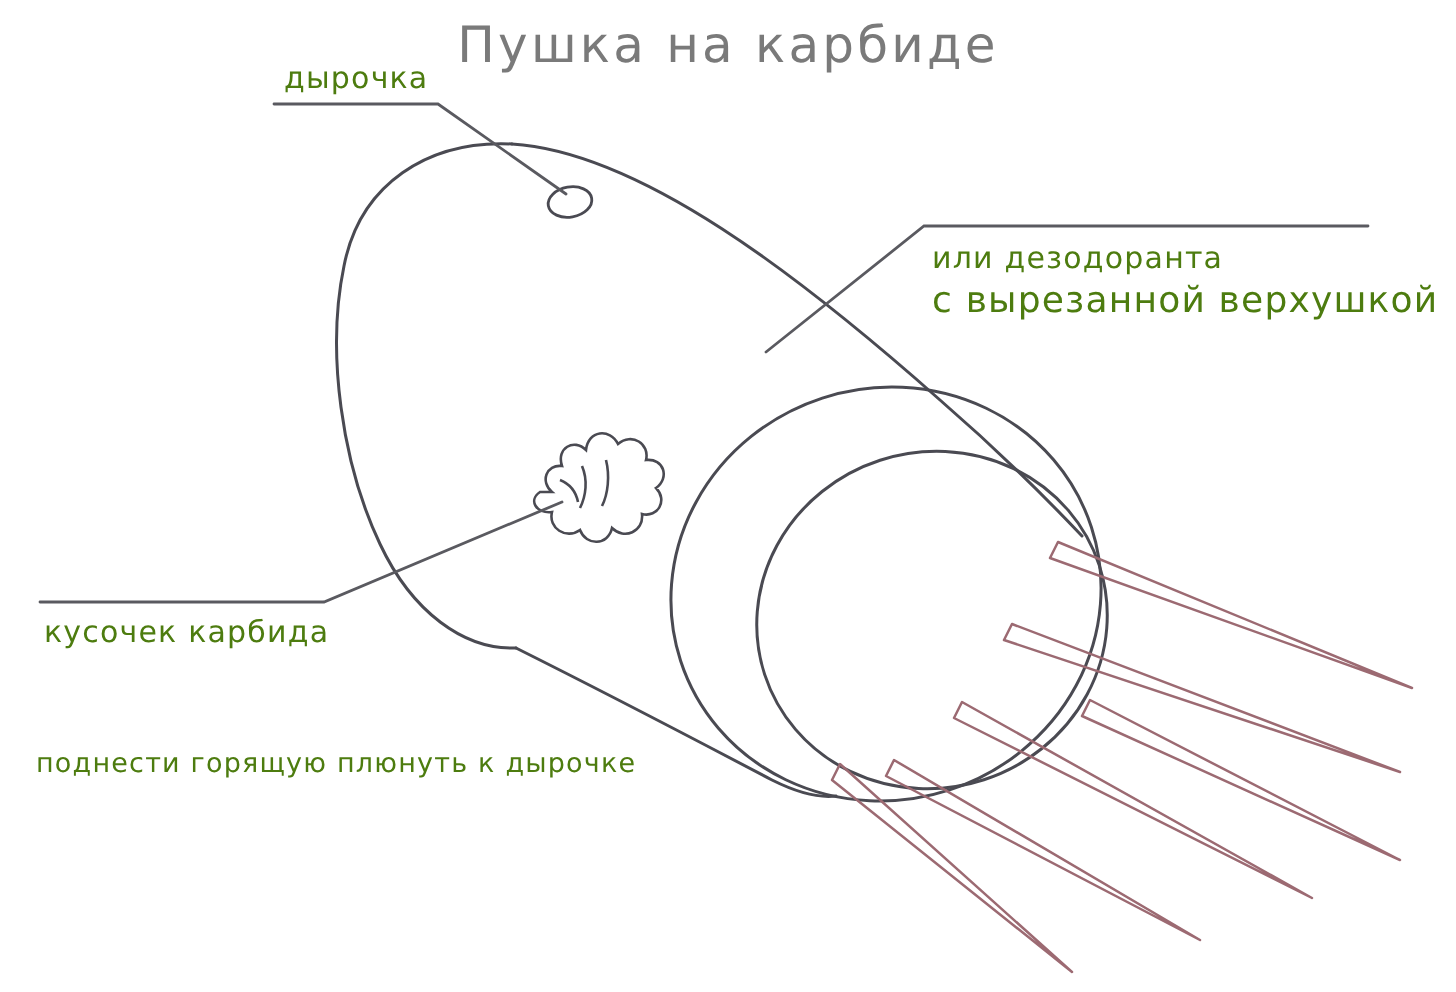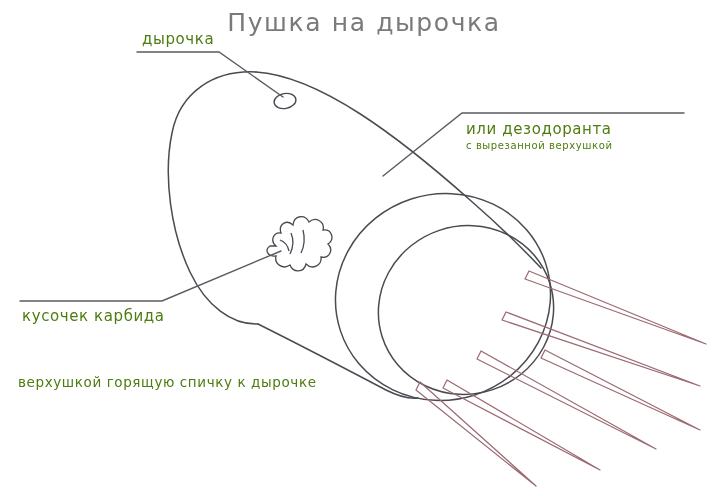--- a/index.html
+++ b/index.html
@@ -53,21 +53,21 @@
     font-size: 15px;
   }
   #label-can-line2 {
     left: 466px;
     top: 119px;
     font-size: 15px;
   }
   #label-can-line3 {
     left: 466px;
     top: 139px;
-    font-size: 10px;
+    font-size: 18px;
   }
   #label-carbide {
     left: 22px;
     top: 278px;
     font-size: 15px;
     margin-top: 28px;
   }
   #instructions {
     left: 18px;
     top: 330px;
@@ -132,27 +132,27 @@
       <path d="M 529 271 L 706 344 L 525 279 Z"></path>
       <path d="M 506 312 L 700 386 L 502 320 Z"></path>
       <path d="M 545 350 L 700 430 L 541 358 Z"></path>
       <path d="M 481 351 L 656 449 L 477 359 Z"></path>
       <path d="M 447 380 L 600 470 L 443 388 Z"></path>
       <path d="M 420 382 L 536 486 L 416 390 Z"></path>
     </g>
 
   </svg>
 
-  <div class="label" id="title-text">Пушка на дырочка</div>
+  <div class="label" id="title-text">Пушка на карбиде</div>
 
   <div class="label" id="label-hole">дырочка</div>
 
   <div class="label" id="label-can-line2">или дезодоранта</div>
   <div class="label" id="label-can-line3">с вырезанной верхушкой</div>
 
   <div class="label" id="label-carbide">кусочек карбида</div>
 
   <div class="label" id="instructions">
-    <span class="instr-line">верхушкой горящую спичку к дырочке</span>
+    <span class="instr-line">поднести горящую плюнуть к дырочке</span>
     
   </div>
 
 </div>
 
 </body></html>

